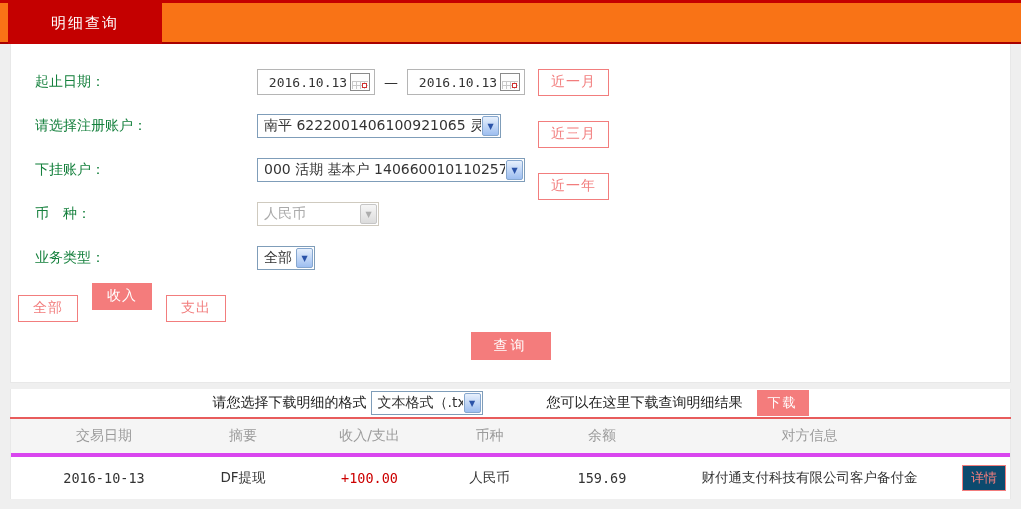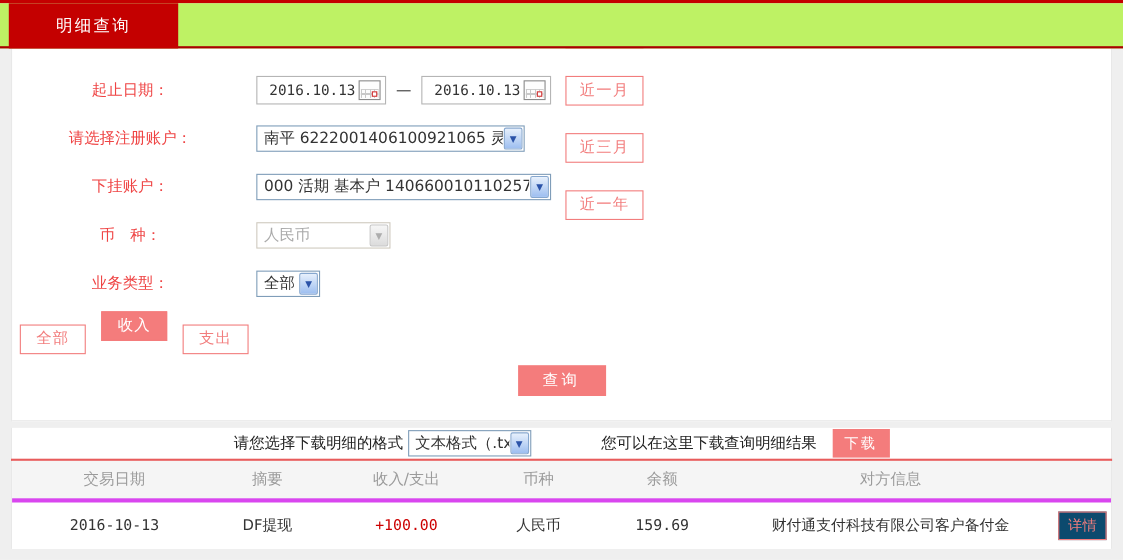--- a/index.html
+++ b/index.html
@@ -2,33 +2,33 @@
 <html><head>
 <meta charset="utf-8">
 <style>
   * { margin:0; padding:0; box-sizing:border-box; }
   html,body { width:1021px; height:509px; overflow:hidden; }
   body {
     font-family:"DejaVu Sans","Liberation Sans",sans-serif;
     font-size:14px; color:#333; background:#efefef;
   }
   .top-red-line { height:3px; background:#c40000; width:100%; }
-  .tab-row { height:41px; background:#bef264; border-bottom:2px solid #a80000; position:relative;padding-left:24px; }
+  .tab-row { height:41px; background:#f97316; border-bottom:2px solid #a80000; position:relative;padding-left:24px; }
   .tab {
     position:absolute; left:8px; top:0; width:154px; height:41px;
     background:#c40000; color:#fff; font-size:15px;
     display:flex; align-items:center; justify-content:center;
     letter-spacing:2px; cursor:pointer;
   }
   .content {
     margin:0 10px; background:#fff; border-left:1px solid #e8e8e8; border-right:1px solid #e8e8e8;
   }
   .form-card { padding:24px 0 12px 0; border-bottom:1px solid #e8e8e8; }
   .frow { display:flex; align-items:center; height:28px; margin-bottom:16px; }
-  .flabel { width:215px; text-align:center; flex:0 0 215px; color:#ef4444; }
+  .flabel { width:215px; text-align:left; flex:0 0 215px; color:#15803d;margin-left:24px; }
   .fctrl { margin-left:7px; display:flex; align-items:center; }
 
   
   .date-box {
     width:118px; height:26px; border:1px solid #b5b5b5; background:#fff;
     display:flex; align-items:center; padding:0 3px 0 8px;
   }
   .date-box input {
     border:none; outline:none; width:84px; font-family:"DejaVu Sans Mono","Liberation Mono",monospace;
     font-size:13px; color:#333; text-align:center; background:transparent;

